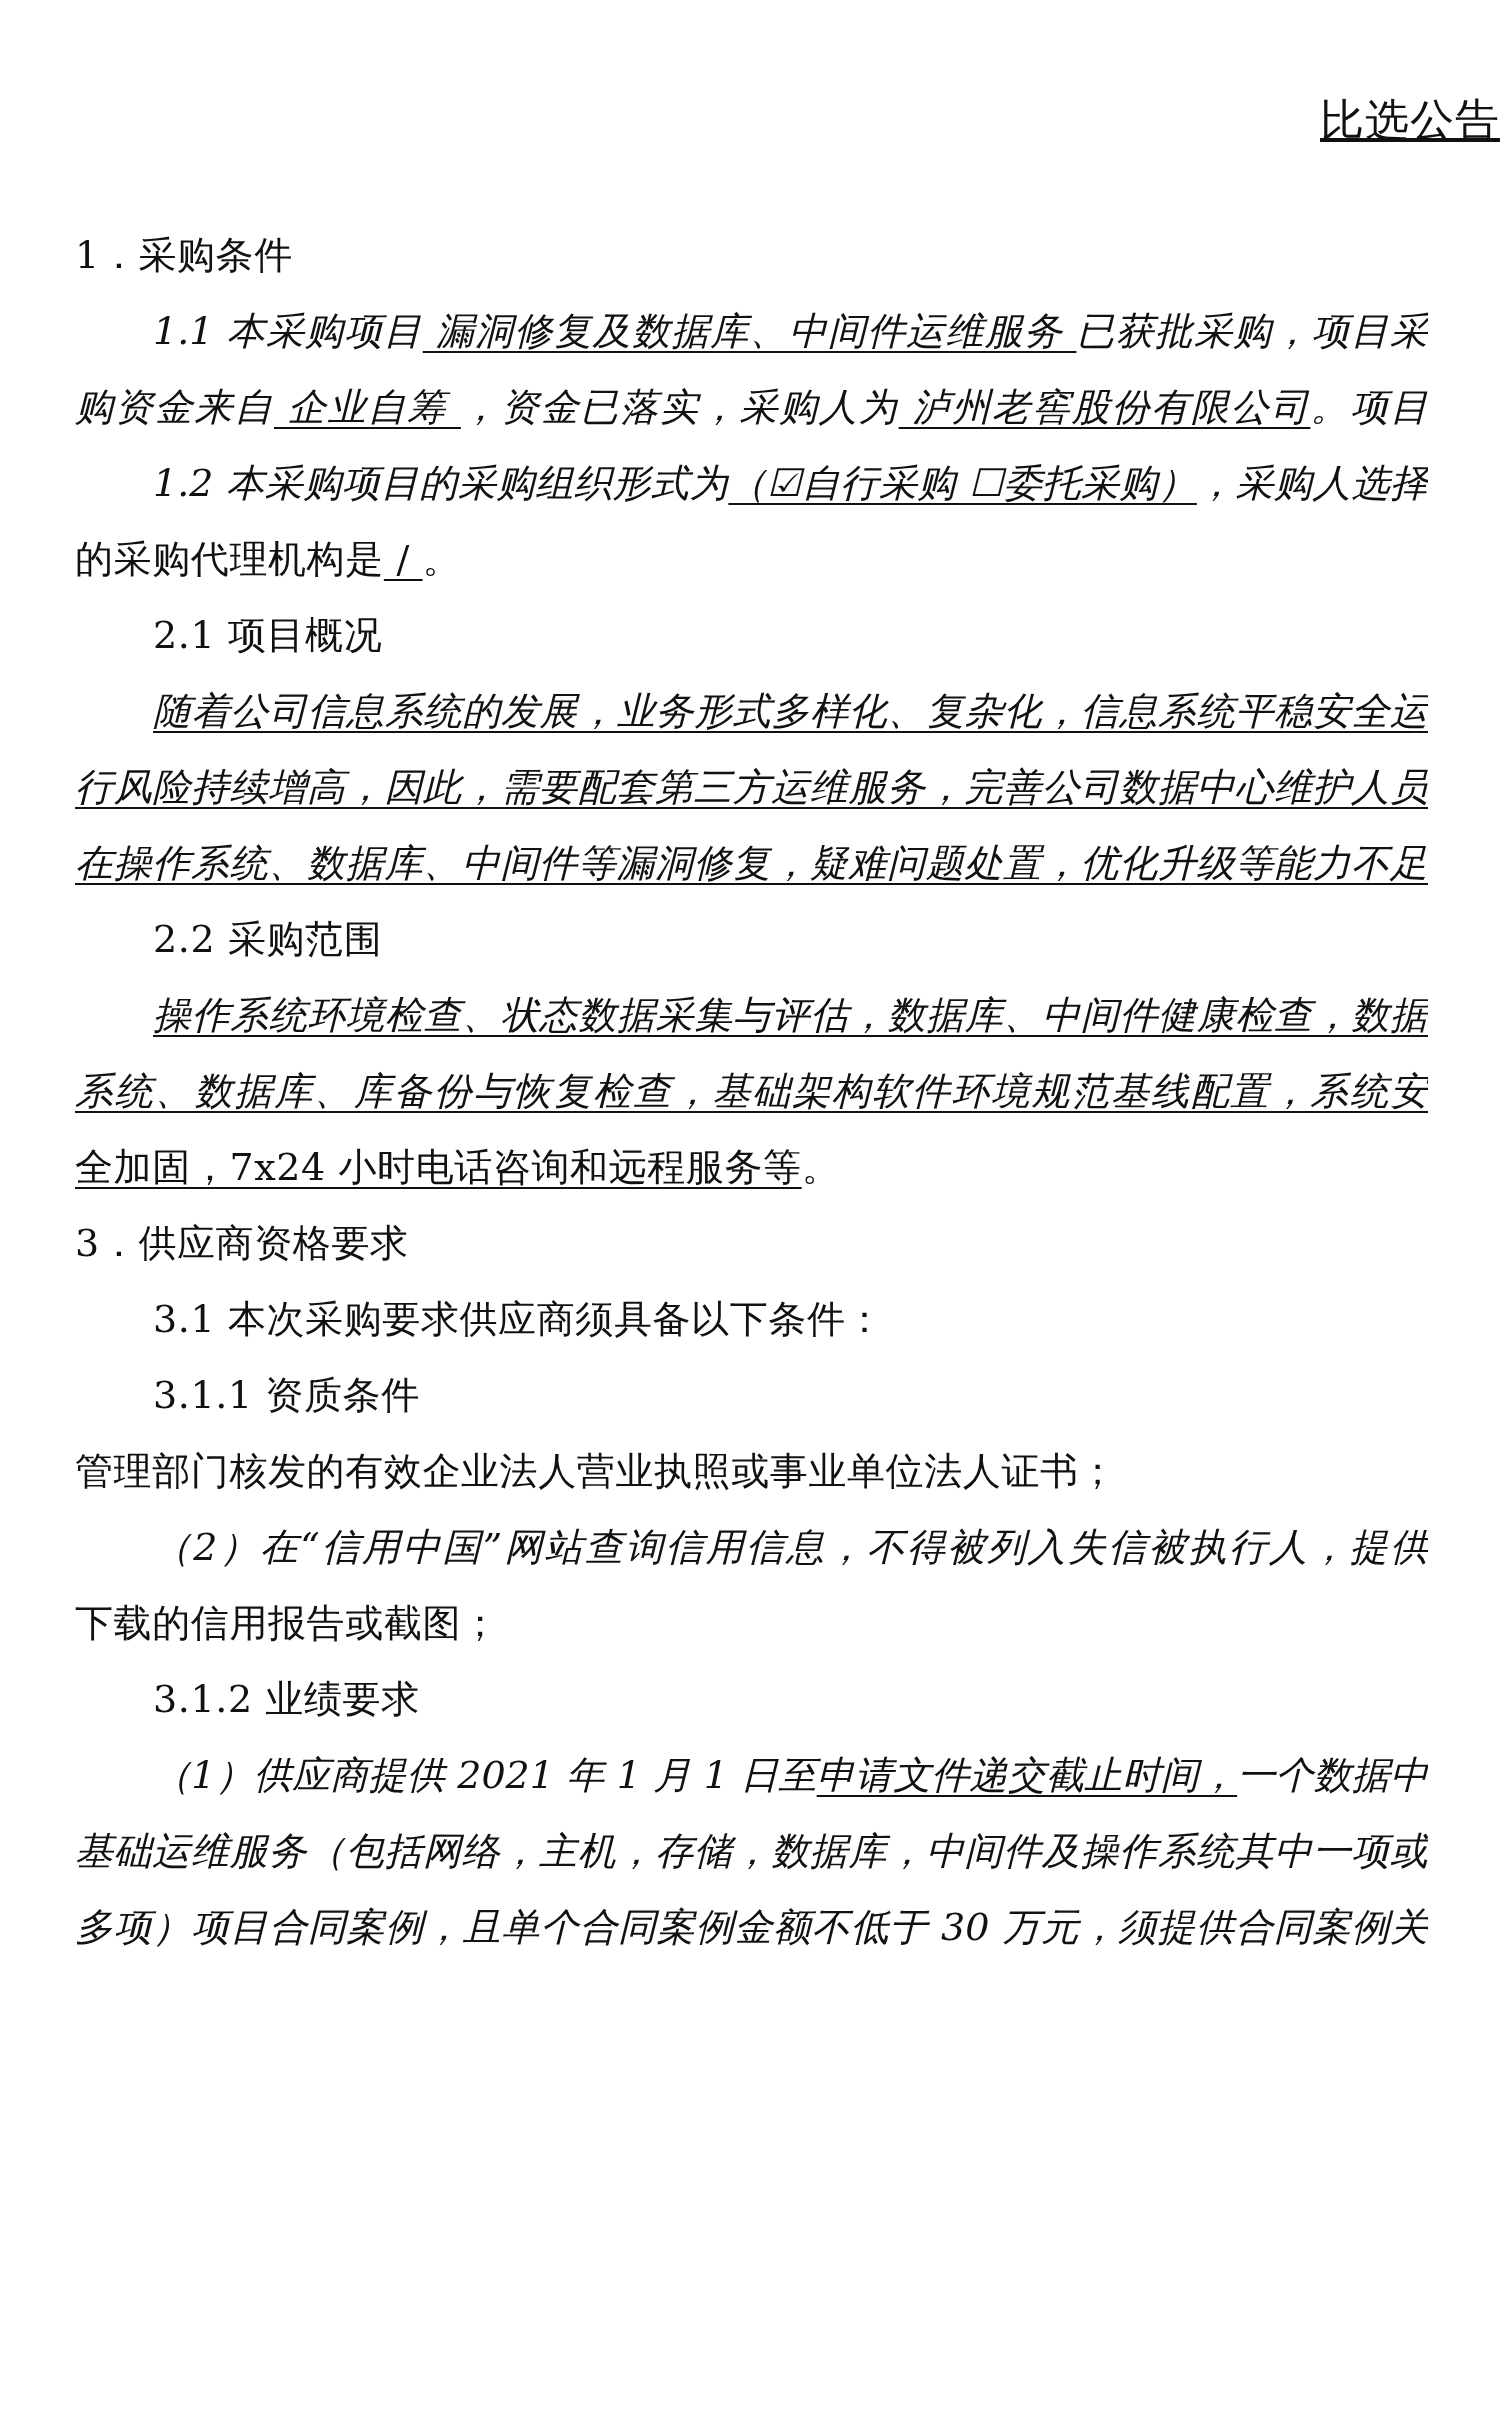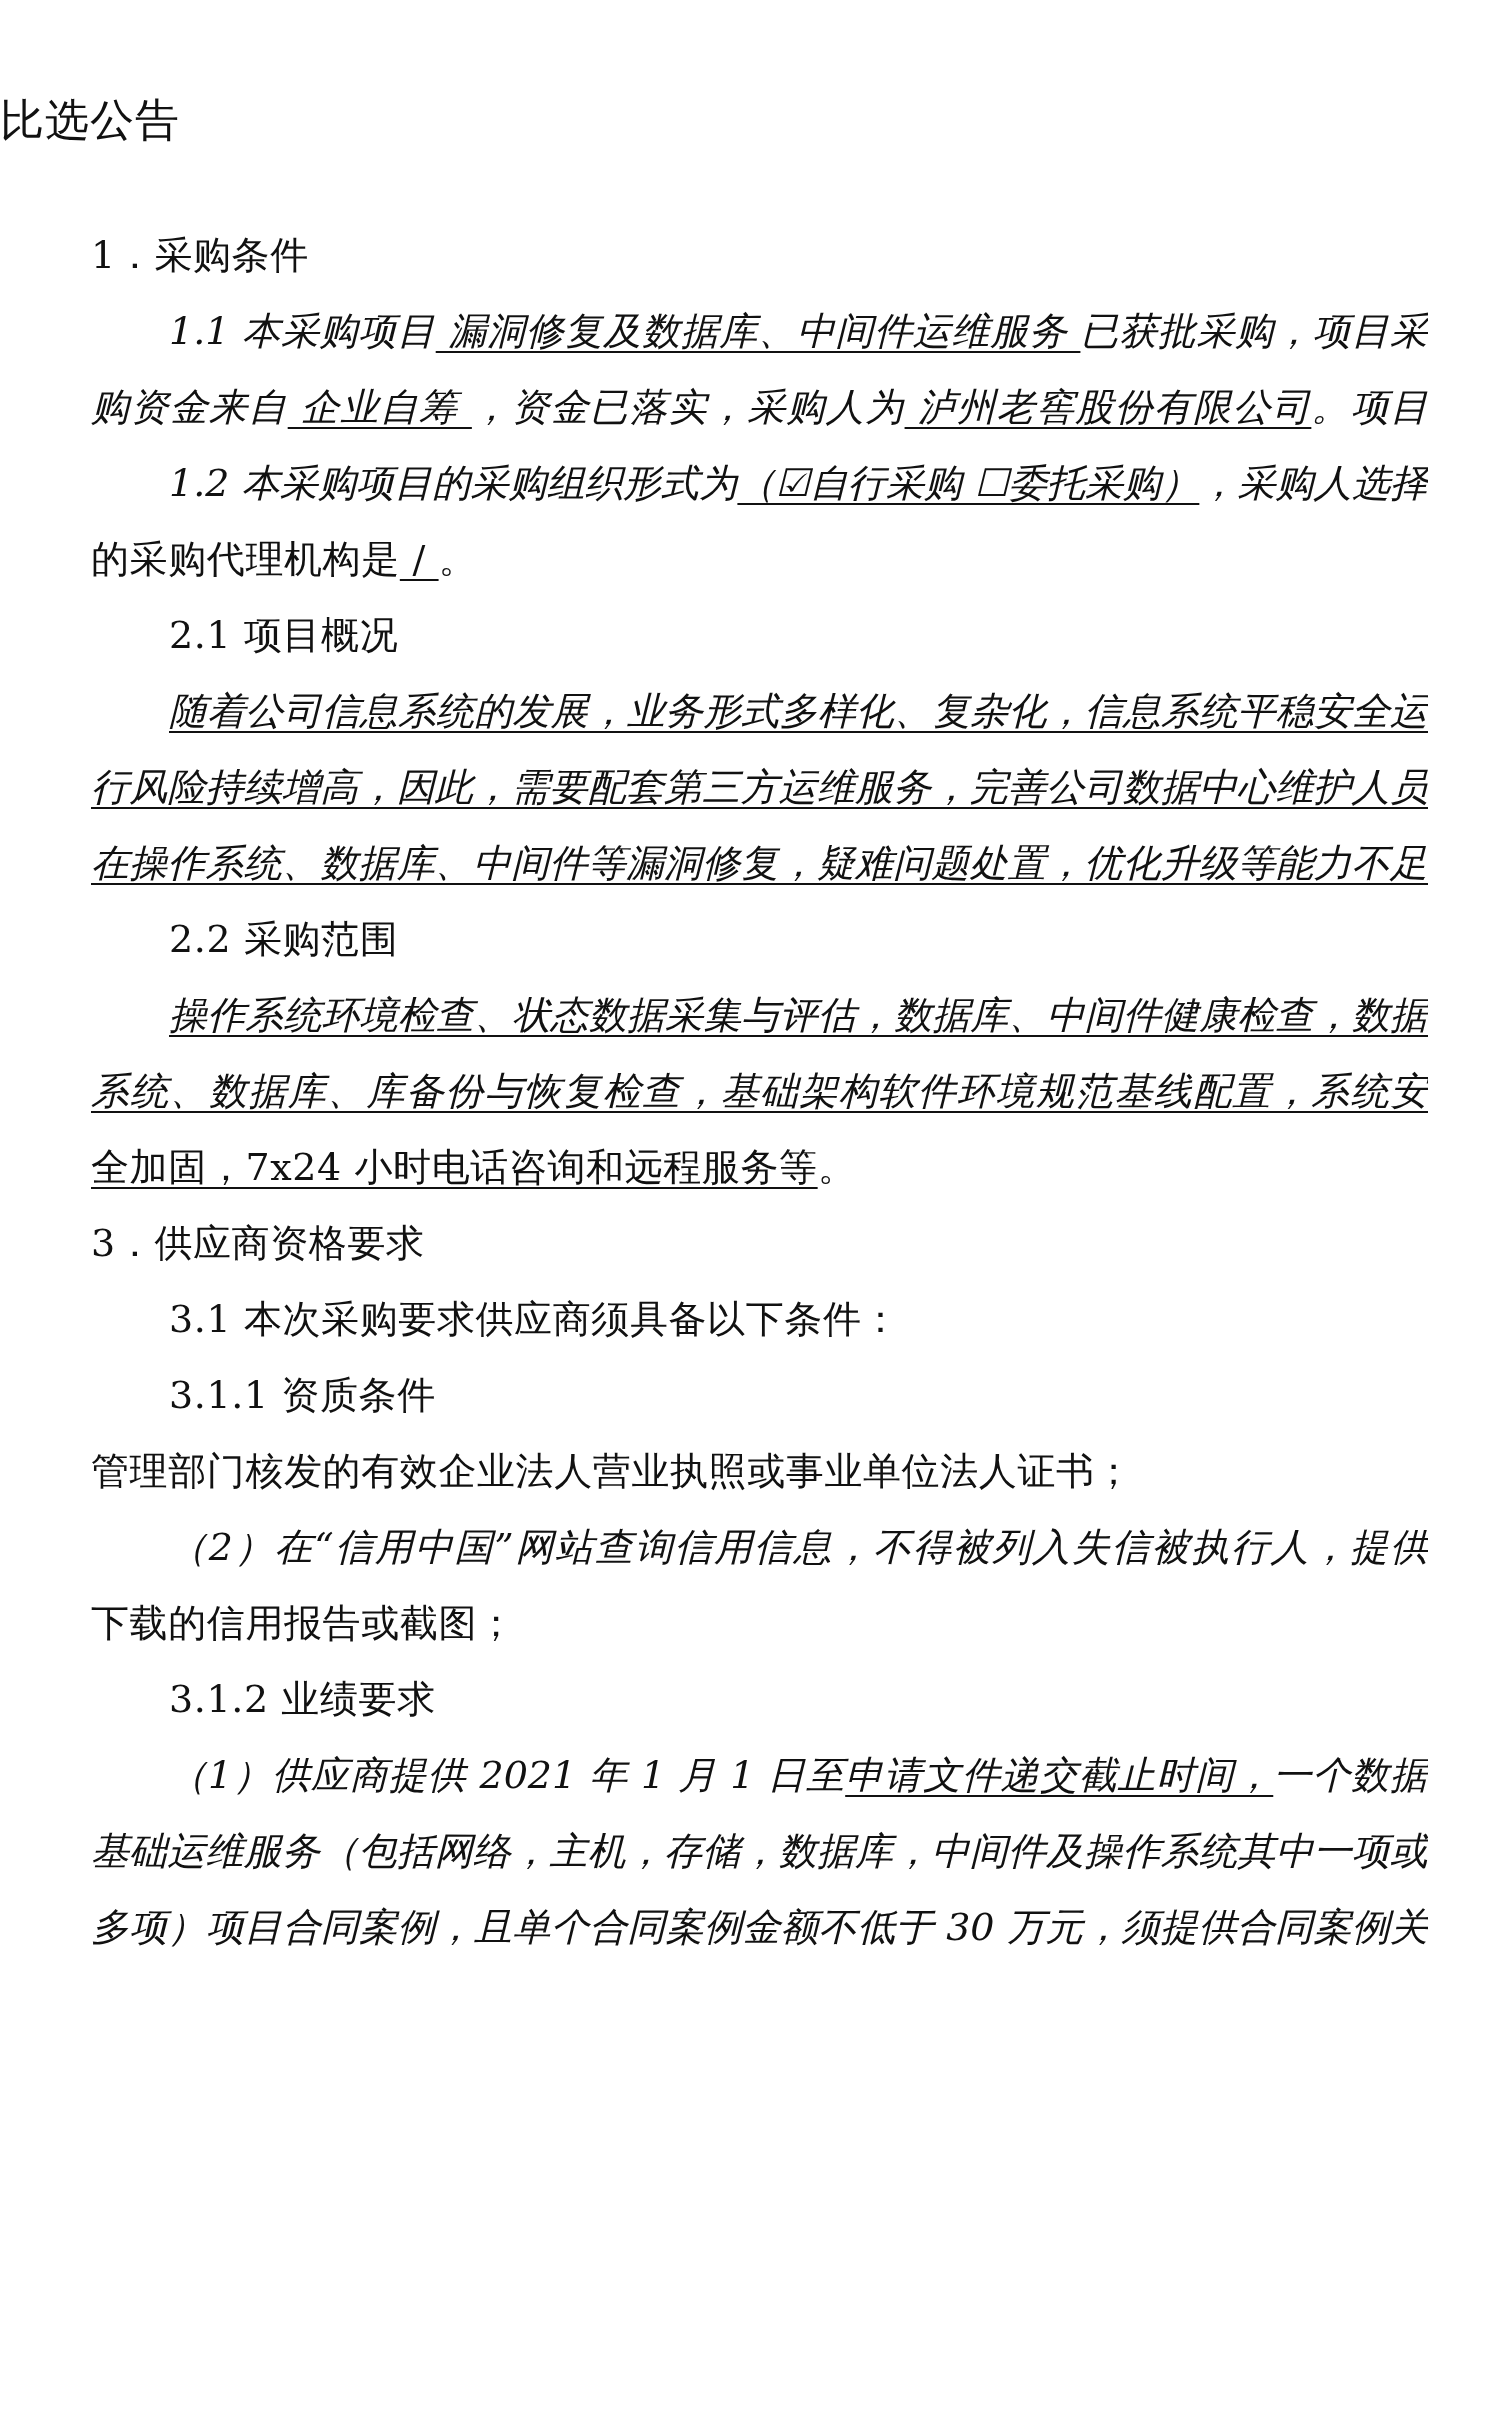--- a/index.html
+++ b/index.html
@@ -1,22 +1,22 @@
 <!DOCTYPE html>
 <html><head>
 <meta charset="utf-8">
 <style>
   html, body { margin: 0; padding: 0; background: #ffffff; }
   body { width: 1500px; height: 2429px; position: relative; overflow: hidden;
          font-family: "DejaVu Serif", "Liberation Serif", serif; color: #111111; }
   .page { position: absolute; left: 0; top: 0; width: 1500px; height: 2429px; background: #ffffff; }
   .title { position: absolute; left: 0; width: 1500px; top: 92px; height: 56px; line-height: 56px;
-           text-align: left; font-size: 44px; letter-spacing: 1px; }
+           text-align: right; font-size: 44px; letter-spacing: 1px; text-decoration: underline; }
   .body { position: absolute; left: 75px; top: 217px; width: 1353px; }
-  .line { height: 76px; line-height: 76px; font-size: 38px; white-space: nowrap; letter-spacing: 0.6px; margin-left: 16px; }
+  .line { height: 76px; line-height: 76px; font-size: 38px; white-space: nowrap; letter-spacing: 0.6px; }
   .line.j { white-space: normal; text-align: justify; text-align-last: justify; letter-spacing: 0; overflow: hidden; font-style: italic; }
   .line.ind { padding-left: 78px; }
   .u { text-decoration: underline; text-decoration-thickness: 2px; text-underline-offset: 7px; }
 </style>
 </head>
 <body>
 
 <div class="page">
   <div class="title">比选公告</div>
 

